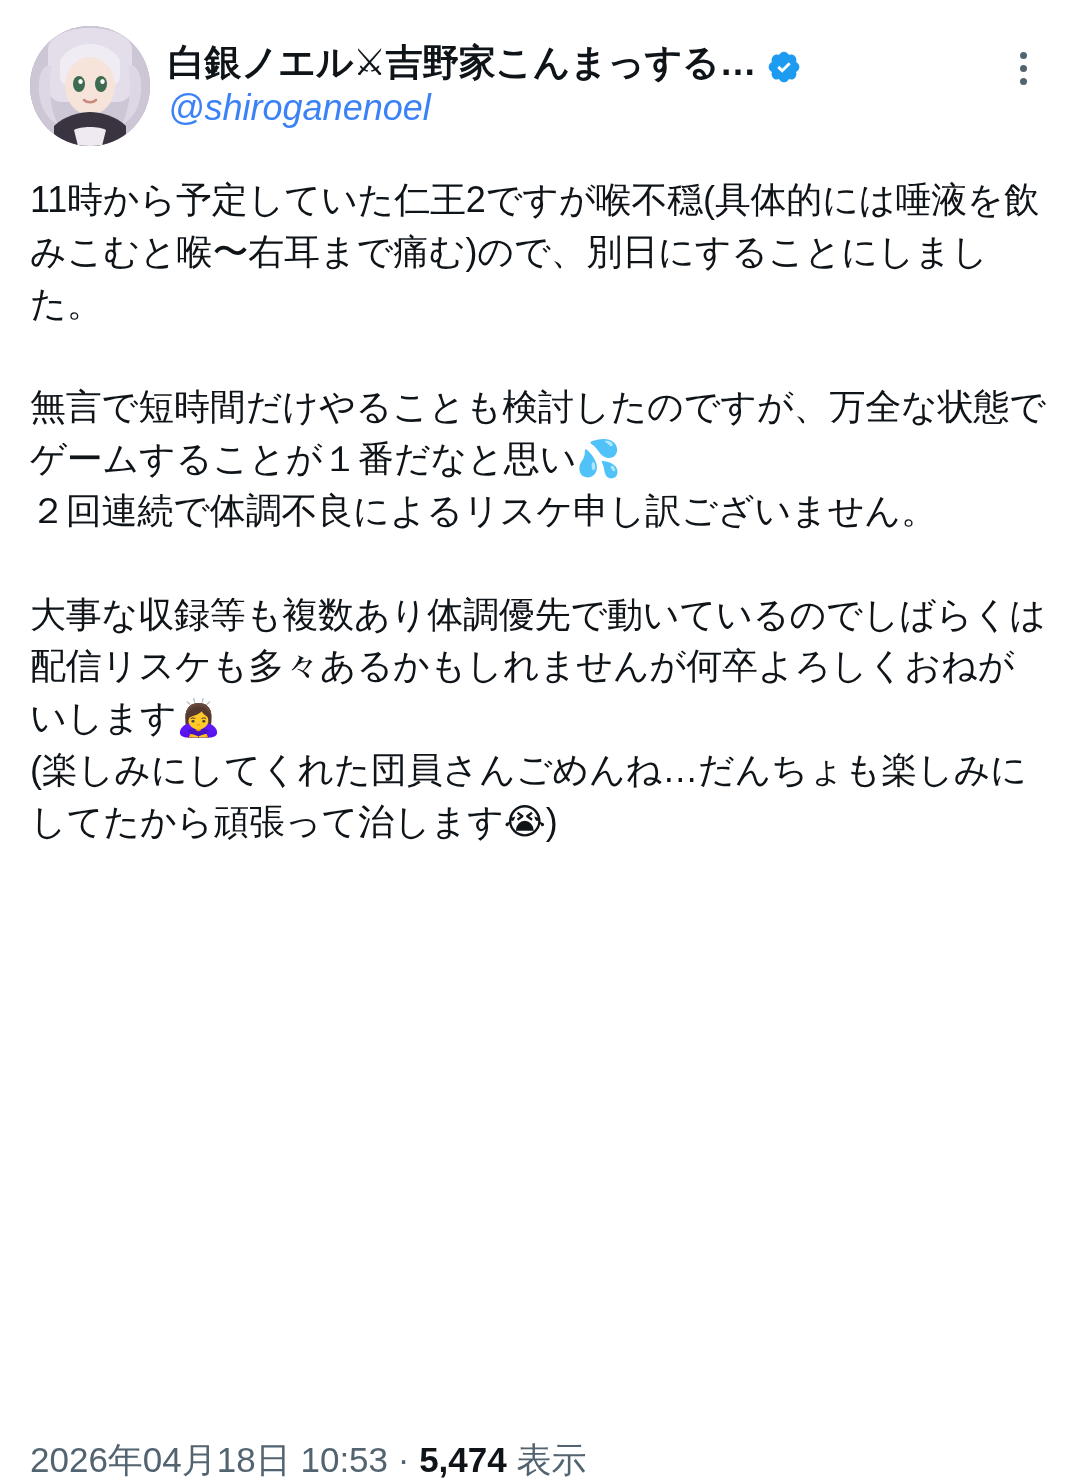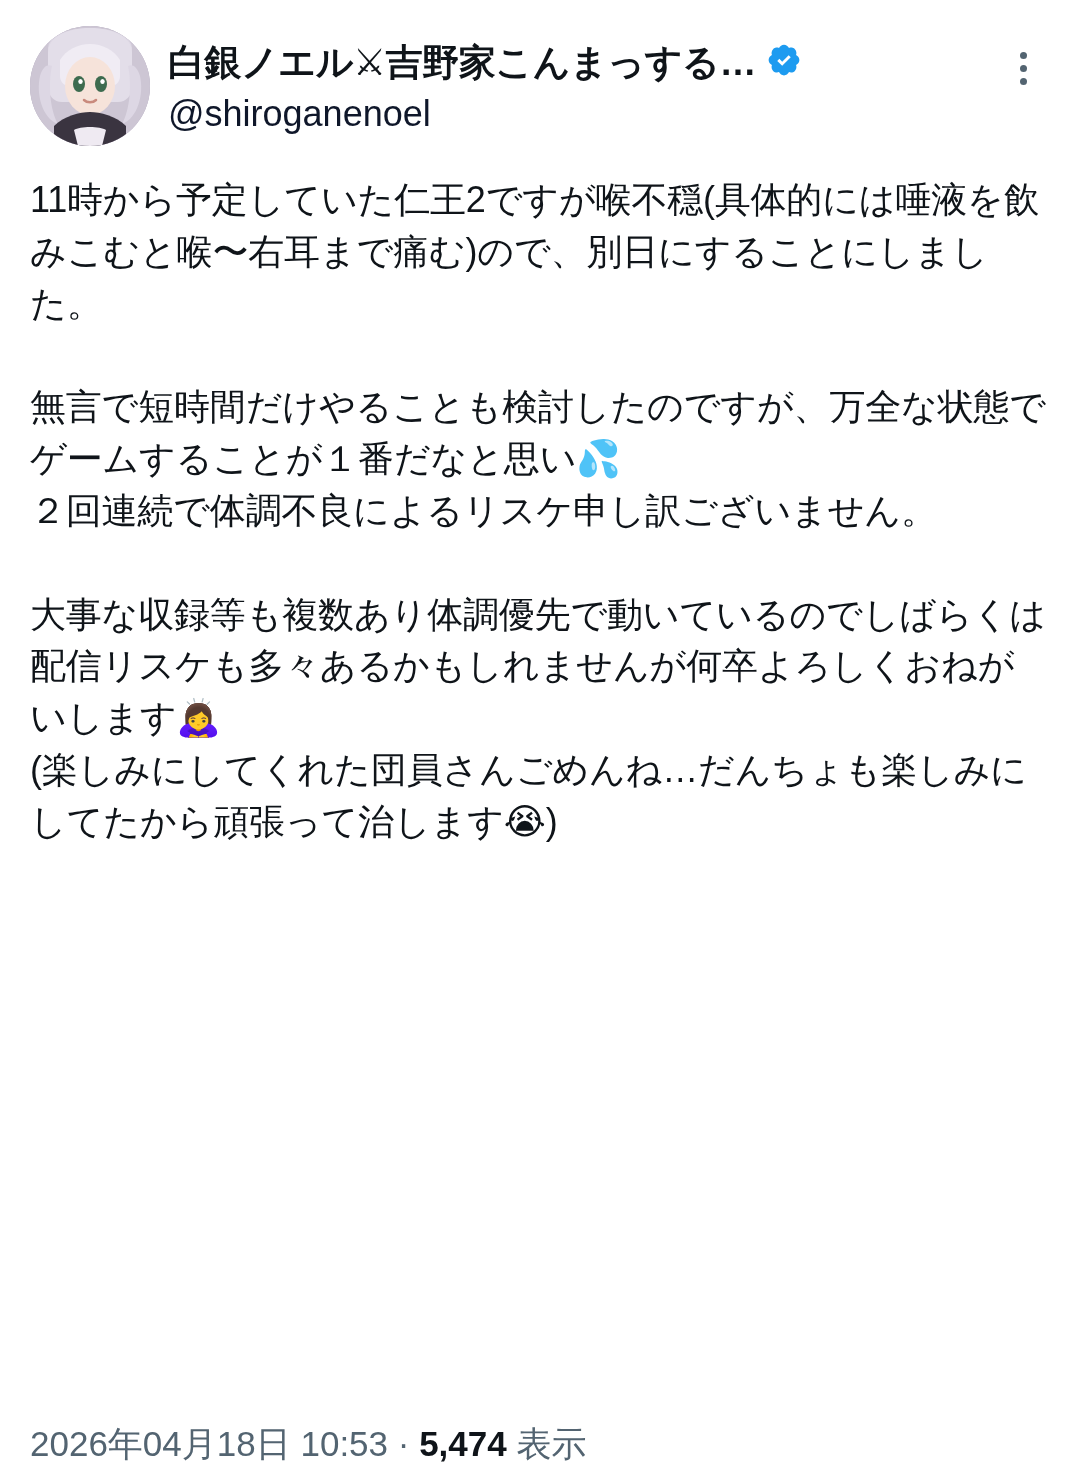--- a/index.html
+++ b/index.html
@@ -38,21 +38,21 @@
     position: relative;
   }
   .avatar svg { display: block; width: 120px; height: 120px; }
   .id-block {
     flex: 1 1 auto;
     min-width: 0;
     padding-top: 16px;
   }
   .name-row {
     display: flex;
-    align-items: flex-start;
+    align-items: flex-end;
     gap: 10px;
     white-space: nowrap;
   }
   .display-name {
     font-size: 37px;
     font-weight: bold;
     line-height: 1.15;
     letter-spacing: -0.5px;
     overflow: hidden;
     text-overflow: ellipsis;
@@ -60,23 +60,23 @@
     max-width: 690px;
   }
   .verified {
     flex: 0 0 auto;
     width: 36px;
     height: 36px;
   }
   .verified svg { display:block; width: 36px; height: 36px; }
   .handle {
     font-size: 36px;
-    color: #0f172a;
+    color: #3b82f6;
     line-height: 1.3;
-    margin-top: 6px;
+    font-style: italic;
   }
   .more-btn {
     flex: 0 0 auto;
     width: 46px;
     height: 52px;
     display: flex;
     flex-direction: column;
     align-items: center;
     justify-content: center;
     gap: 6px;
@@ -96,21 +96,20 @@
     line-height: 1.44;
     letter-spacing: -0.2px;
     white-space: pre-wrap;
     word-break: break-word;
     color: #0f1419;
     flex: 1 1 auto;
   }
   .meta {
     font-size: 35px;
     color: #536471;
-    padding-bottom: 16px;
     line-height: 1.3;
     white-space: nowrap;
   }
   .meta .views-count {
     color: #0f1419;
     font-weight: bold;
   }
   .meta .views-label {
     color: #536471;
   }

